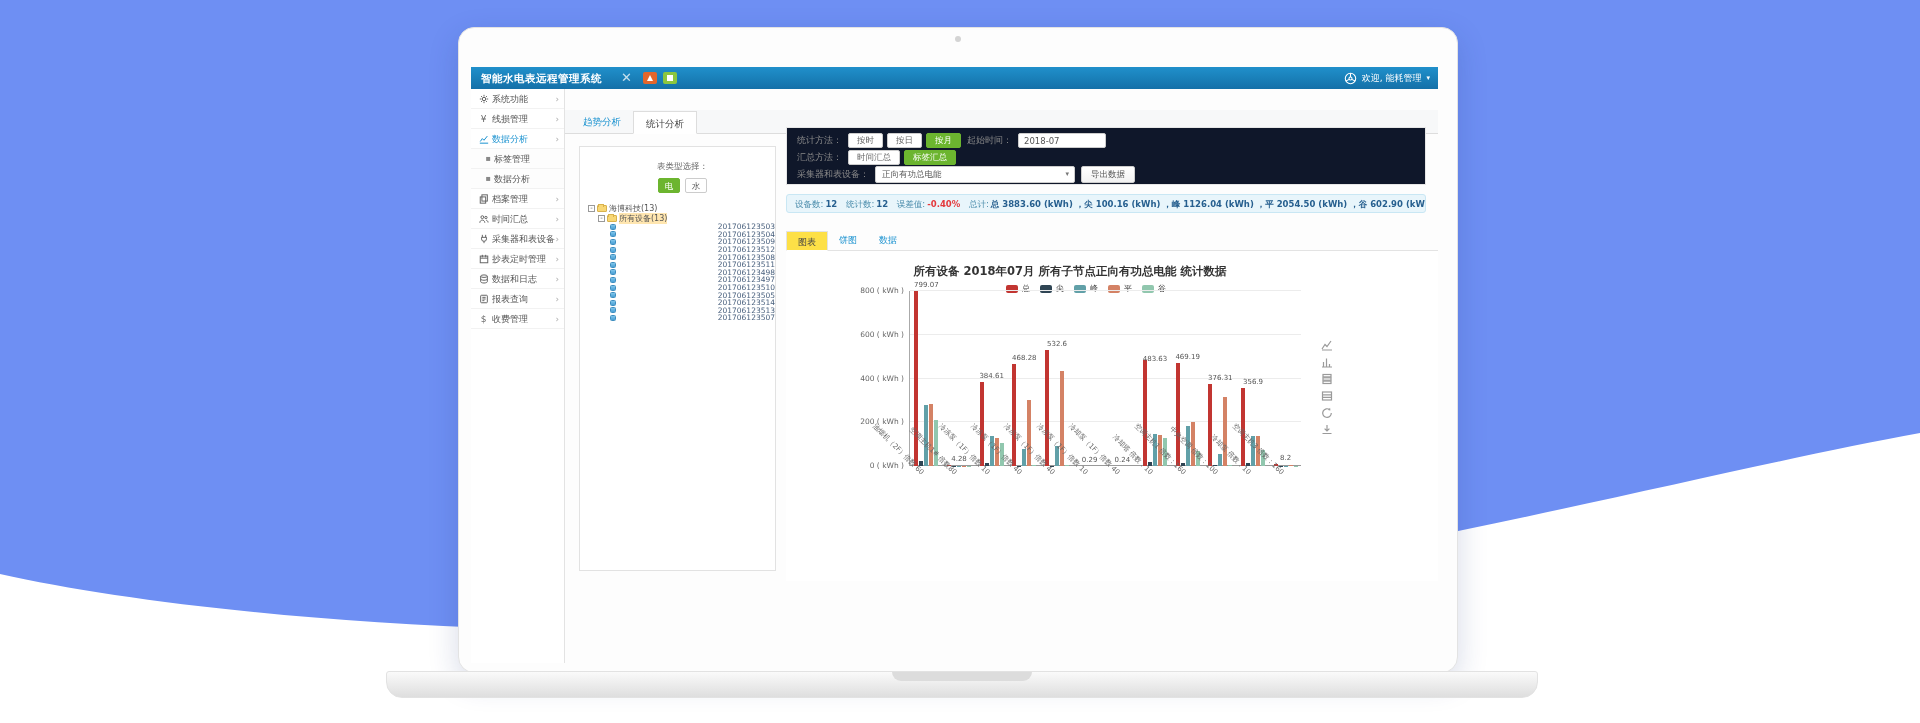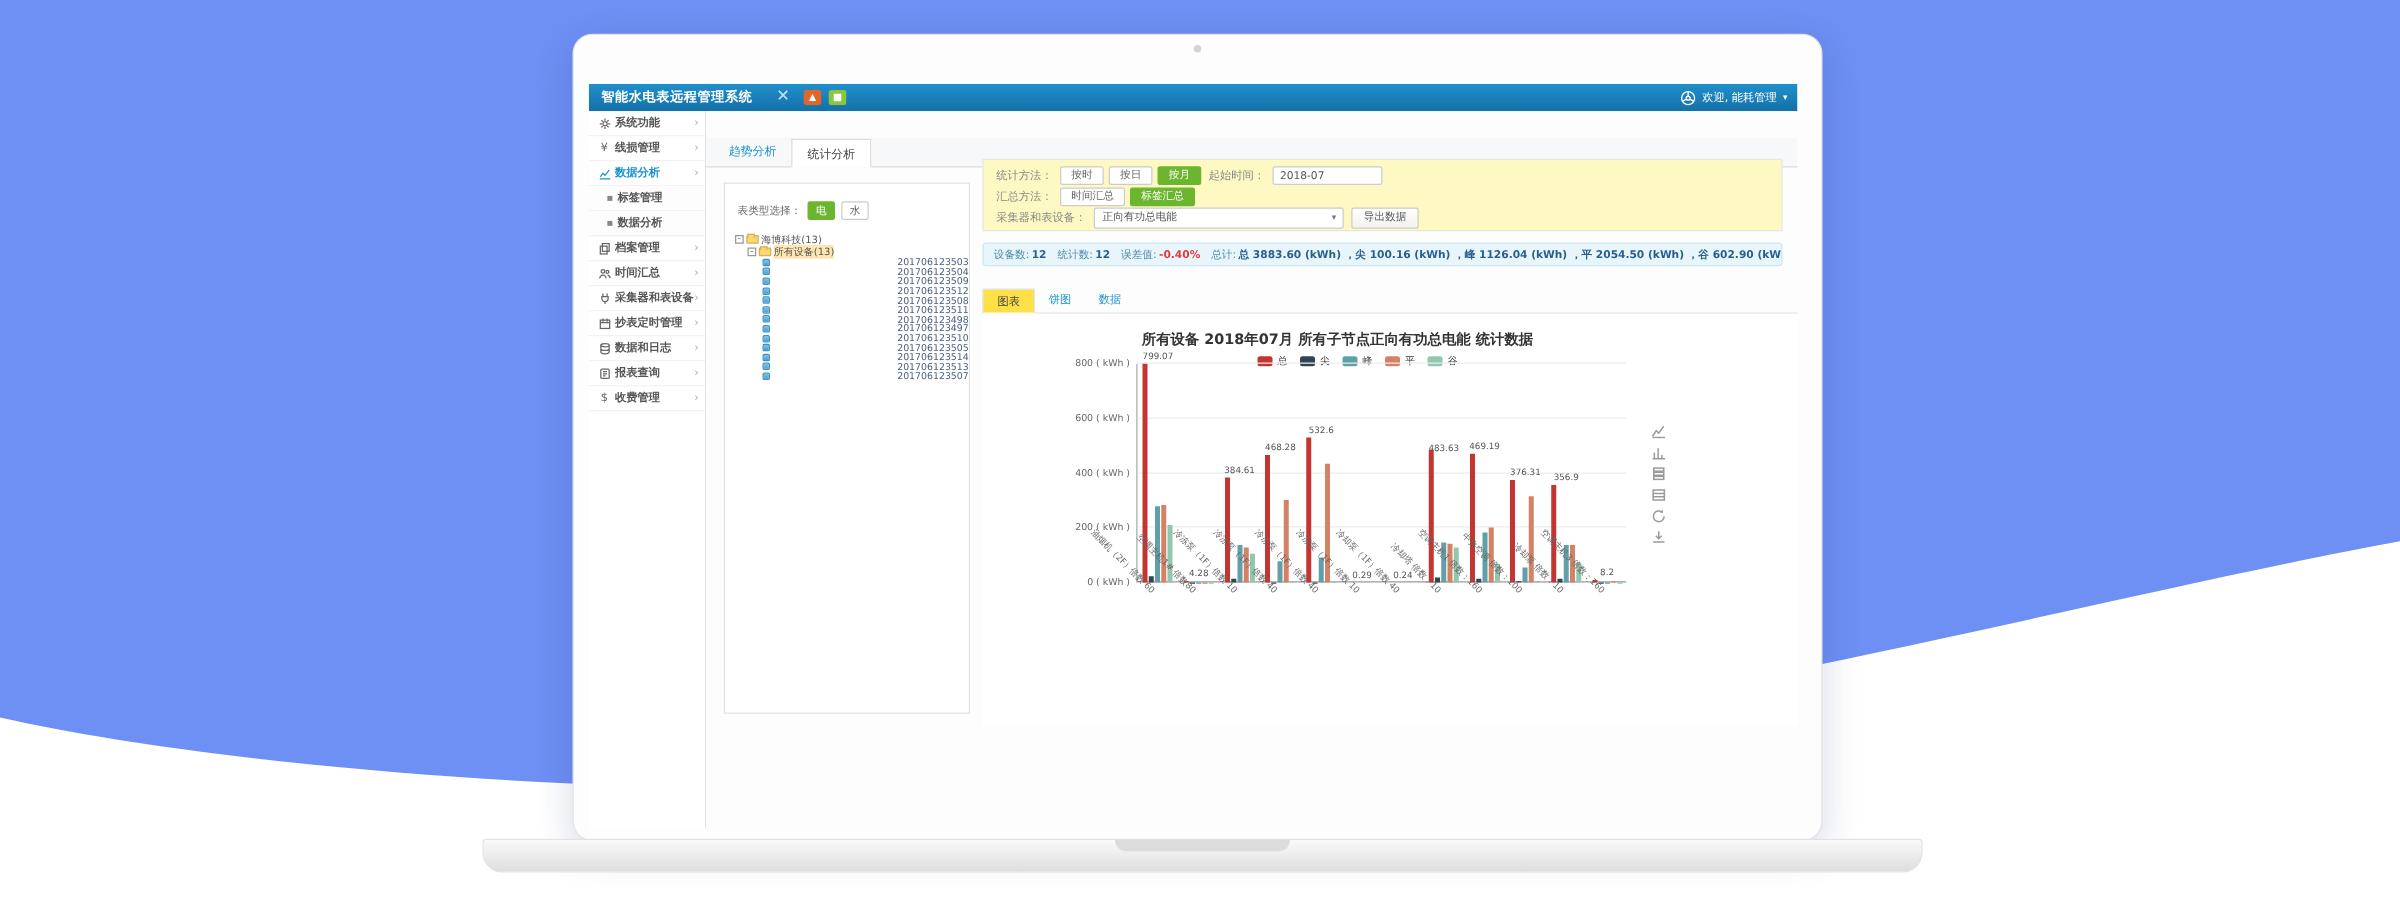--- a/index.html
+++ b/index.html
@@ -42,50 +42,50 @@
   .wtab-x { font-size:7px; color:#8aa4ba; }
   .refresh { position:absolute; right:7px; top:4px; color:#2bbf71; }
   
   .sidebar { position:absolute; left:0; top:22px; width:94px; bottom:0;
     background:#fff; border-right:1px solid #e3e3e3; }
   .mitem { position:relative; height:20px; line-height:20px; padding-left:7px; font-size:9px;
     color:#555; border-bottom:1px solid #f2f2f2; cursor:pointer; white-space:nowrap; display:flex; align-items:center; gap:3px; }
   .mitem.active { color:#1a92d0; }
   .micon { width:11px; display:inline-flex; justify-content:center; color:#666; font-size:9px; }
   .mitem.active .micon { color:#1a92d0; }
-  .mlabel { flex:0 1 auto; overflow:hidden;font-weight:bold; }
+  .mlabel { flex:0 1 auto; overflow:hidden; }
   .marrow { position:absolute; right:5px; color:#aaa; font-size:9px; }
   .mitem.sub { padding-left:14px; background:#fdfdfd; }
   .mitem.sub .micon { width:6px; color:#888; font-size:8px; }
   
   .content { position:absolute; left:94px; top:22px; right:0; bottom:0; background:#fdfdfd; }
   .subtabs { position:absolute; left:0; top:21px; right:0; height:24px; border-bottom:1px solid #ddd;
     background:#f7f8f9; display:flex; align-items:flex-end; padding-left:6px; }
   .stab { height:23px; line-height:23px; padding:0 12px; font-size:9.5px; color:#1a92d0; cursor:pointer; }
   .stab.active { background:#fff; border:1px solid #ddd; border-bottom:1px solid #fff; color:#444; margin-bottom:-1px; }
   
   .tree-panel { position:absolute; left:14px; top:57px; width:197px; height:425px;
     background:#fff; border:1px solid #e2e2e2; }
-  .type-row { margin:14px 0 0 10px; display:flex; align-items:center; gap:5px; font-size:8.5px; color:#666; }
+  .type-row { margin:14px 0 0 10px; display:flex; align-items:center; gap:5px; font-size:8.5px; color:#666;flex-direction:column; }
   .tbtn { width:22px; height:15px; line-height:15px; text-align:center; font-size:8.5px;
     border:1px solid #ccc; border-radius:2px; background:#fff; color:#555; cursor:pointer; }
   .tbtn.on { background:#6cb52f; border-color:#6cb52f; color:#fff; }
   .tree { margin:10px 0 0 8px; font-size:8px; color:#555; }
   .trow { display:flex; align-items:center; gap:2px; height:10px; cursor:pointer; white-space:nowrap; }
   .toggle { width:7px; height:7px; border:1px solid #999; background:#fff; font-size:7px;
     line-height:5px; text-align:center; color:#666; flex:none; }
   .folder { width:10px; height:7px; background:#f8d775; border:1px solid #d9b24c; border-radius:1px; position:relative; flex:none; }
   .folder:before { content:""; position:absolute; left:0; top:-2px; width:4px; height:2px; background:#f8d775; border:1px solid #d9b24c; border-bottom:none; }
   .trow.selected .tlabel { background:#ffe6b0; }
   .leafwrap { margin-left:22px; }
   .leaf { display:flex; align-items:center; gap:15px; height:7.6px; font-size:7.5px; color:#4a617e; cursor:pointer;justify-content:space-between; }
   .cube { width:6px; height:6px; border-radius:1.5px; background:linear-gradient(#7ec4ea,#4a9fd4); border:1px solid #3f8fc0; flex:none; }
   
   .filter-box { position:absolute; left:221px; top:38px; width:640px; height:58px;
-    background:#fef9c3; border:1px solid #e6e6e6; padding:4px 10px; }
+    background:#0f172a; border:1px solid #e6e6e6; padding:4px 10px; }
   .frow { display:flex; align-items:center; gap:6px; height:17px; font-size:9px; color:#888; }
   .fbtn { height:15px; line-height:13px; padding:0 8px; border:1px solid #ccc; border-radius:2px;
     background:#fff; color:#666; font-size:8.5px; cursor:pointer; }
   .fbtn.on { background:#6cb52f; border-color:#6cb52f; color:#fff; }
   .finput { width:88px; height:15px; border:1px solid #ccc; border-radius:2px; font-size:8.5px;
     color:#555; padding:0 5px; font-family:inherit; }
   .fselect { position:relative; width:200px; height:17px; border:1px solid #ccc; border-radius:2px;
     background:#fff; font-size:8.5px; color:#555; line-height:15px; padding:0 6px; cursor:pointer; }
   .fselect .caret2 { position:absolute; right:5px; top:0; color:#777; font-size:7px; line-height:15px; }
   .fexport { height:17px; line-height:15px; padding:0 9px; border:1px solid #ccc; border-radius:2px;

